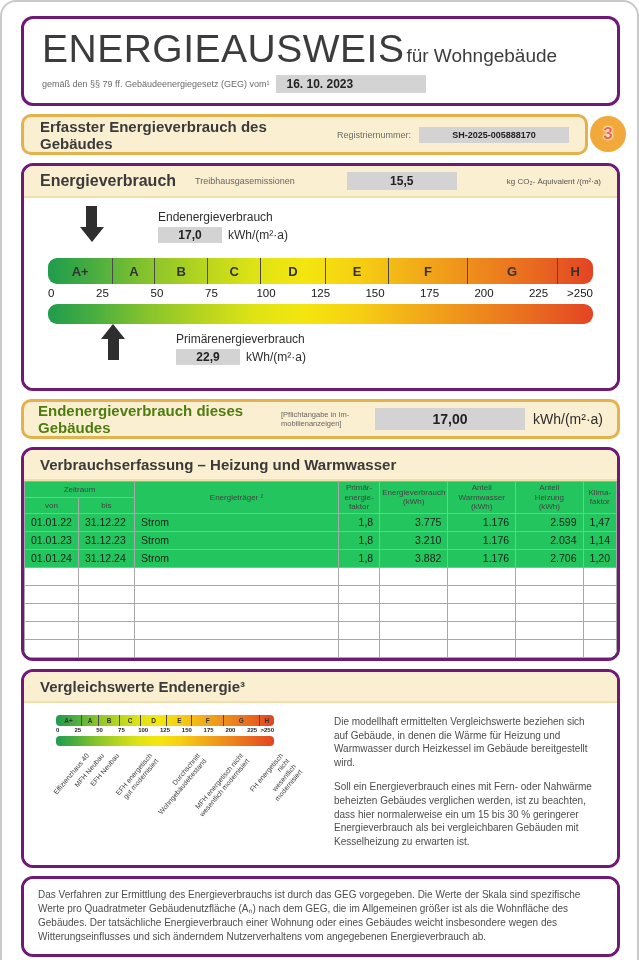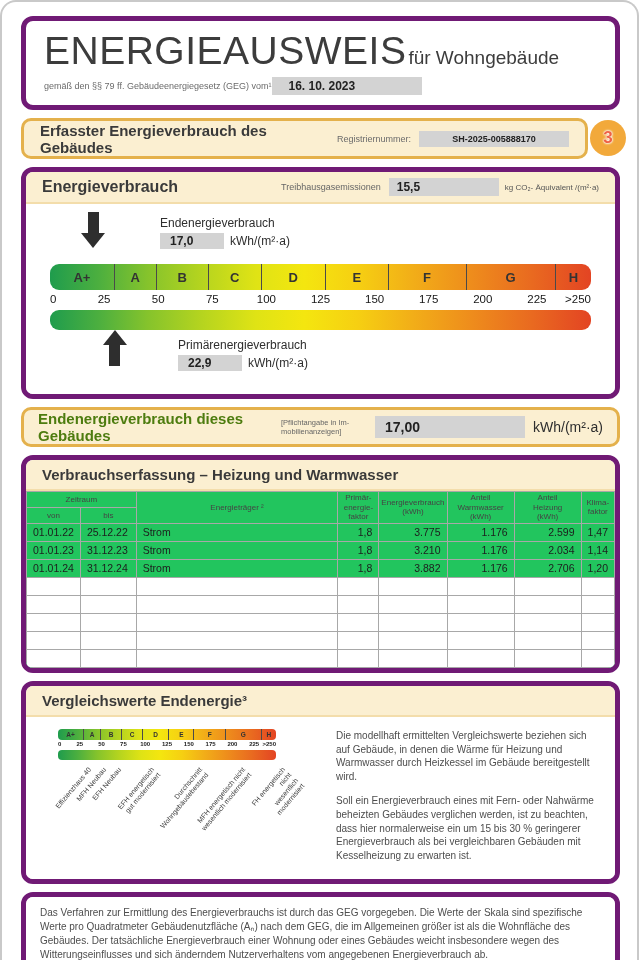--- a/index.html
+++ b/index.html
@@ -11,49 +11,49 @@
     border-radius:16px 16px 0 0;
     padding:12px 17px 0 19px; overflow:hidden; position:relative;
   }
   
   .meta-row { display:flex; justify-content:space-between; align-items:flex-end; padding:10px 2px 4px 2px; }
   .meta-left { font-size:9px; color:#9a9a9a; letter-spacing:.4px; }
   .brand { font-size:9px; color:#b5b5b5; }
   .brand .b-power { color:#f0992e; font-weight:bold; }
   .brand .b-pass { color:#4a4a4a; font-weight:bold; }
 
-  .gold-box { border:5px solid #701a75; border-radius:12px; overflow:hidden; background:#fff; }
+  .gold-box { border:3px solid #701a75; border-radius:12px; overflow:hidden; background:#fff; }
   .strip { background:#fbefd1; padding:6px 16px; font-weight:bold; font-size:15px; color:#3a3a3a; border-bottom:2px solid #f3ddab; }
-  .graybox { background:#d3d3d3; color:#222; font-weight:bold; text-align:left; }
+  .graybox { background:#d3d3d3; color:#222; font-weight:bold; text-align:center; }
 
   
   .hdr-box { padding:8px 18px 10px 18px; margin-top:2px; }
   .hdr-title-row { display:flex; align-items:baseline; }
   .hdr-title { font-size:39px; letter-spacing:.5px; color:#3c3c3c; font-weight:normal; }
   .hdr-suffix { font-size:19px; color:#3c3c3c; margin-left:2px; }
   .hdr-law-row { display:flex; align-items:center; margin-top:4px; }
   .hdr-law { font-size:9px; color:#6b6b6b; }
-  .hdr-date { margin-left:1px; width:150px; padding:2px 16px; font-size:12px; text-align:left; }
+  .hdr-date { margin-left:7px; width:150px; padding:2px 10px; font-size:12px; text-align:left; }
 
   
   .sec2-wrap { position:relative; margin-top:8px; }
   .sec2 { border:3px solid #e4b14c; border-radius:10px; background:#fbefd1;
           width:567px; height:41px; display:flex; align-items:center; padding:0 16px; }
   .sec2-title { font-size:15px; font-weight:bold; color:#3a3a3a; flex:1; }
   .sec2-reg-label { font-size:9px; color:#6b6b6b; margin-right:8px; }
   .sec2-reg-val { font-size:9px; padding:3px 10px; width:150px; text-align:center; }
   .badge { position:absolute; right:-6px; top:2px; width:36px; height:36px; border-radius:50%;
            background:#f2a93b; display:flex; align-items:center; justify-content:center;
            font-size:17px; font-weight:bold; color:#ef6246; text-shadow:0 0 2px #fff,0 0 2px #fff,0 0 3px #fff; }
 
   
   .energy-box { margin-top:8px; }
   .energy-strip { display:flex; align-items:center; }
   .energy-strip .t { font-size:16px; font-weight:bold; flex:1; }
-  .ghg { display:flex; align-items:center; font-weight:normal; }
+  .ghg { display:flex; align-items:center; font-weight:normal;gap:44px; }
   .ghg-label { font-size:9px; color:#666; margin-right:8px; }
   .ghg-box { width:110px; font-size:12px; padding:2px 8px; margin-right:6px; }
   .ghg-unit { font-size:8px; color:#555; }
   .energy-body { padding:8px 24px 12px 24px; position:relative; background:#fff; }
 
   .annot { position:relative; height:52px; }
   .annot .arrow { position:absolute; transform:translateX(-50%); display:flex; flex-direction:column; align-items:center; }
   .arrow .stem { width:11px; height:21px; background:#2e2e2e; }
   .arrow .tri-down { width:0; height:0; border-left:12px solid transparent; border-right:12px solid transparent; border-top:15px solid #2e2e2e; }
   .arrow .tri-up { width:0; height:0; border-left:12px solid transparent; border-right:12px solid transparent; border-bottom:15px solid #2e2e2e; }
@@ -243,21 +243,21 @@
 faktor</th>
         </tr>
         <tr>
           <th>von</th>
           <th>bis</th>
         </tr>
       </thead>
       <tbody id="table-body">
           <tr>
             <td class="txt">01.01.22</td>
-            <td class="txt">25.12.22</td>
+            <td class="txt">31.12.22</td>
             <td class="txt">Strom</td>
             <td class="num">1,8</td>
             <td class="num">3.775</td>
             <td class="num">1.176</td>
             <td class="num">2.599</td>
             <td class="num">1,47</td>
           </tr>
           <tr>
             <td class="txt">01.01.23</td>
             <td class="txt">31.12.23</td>

